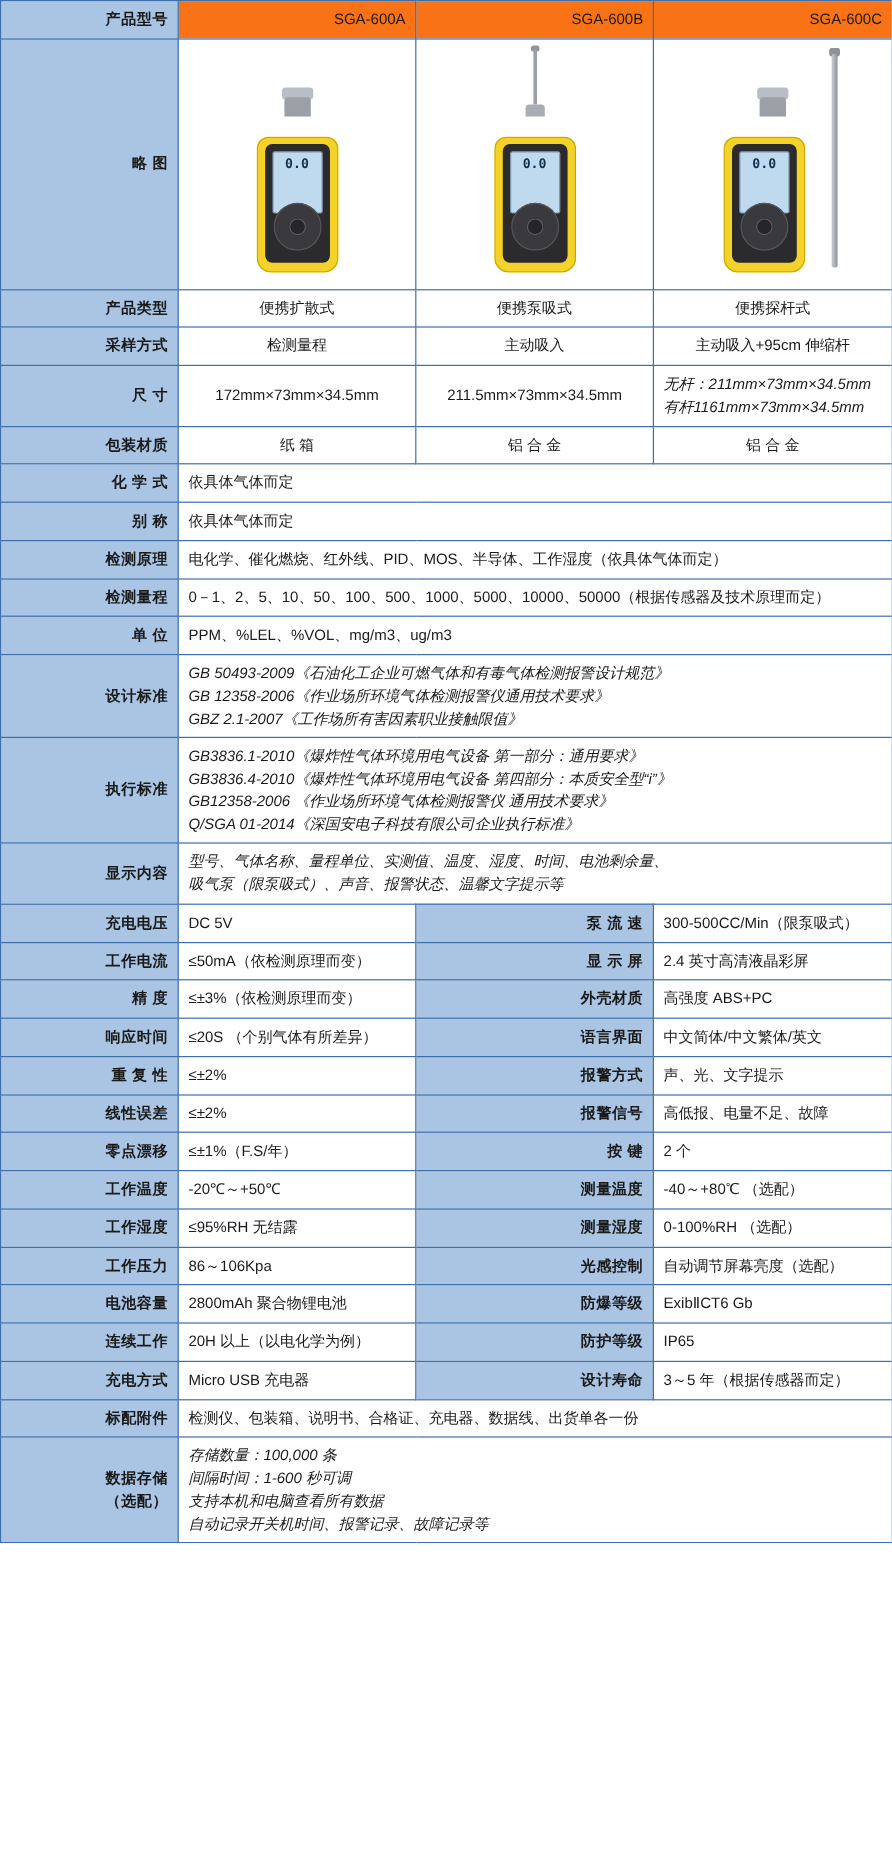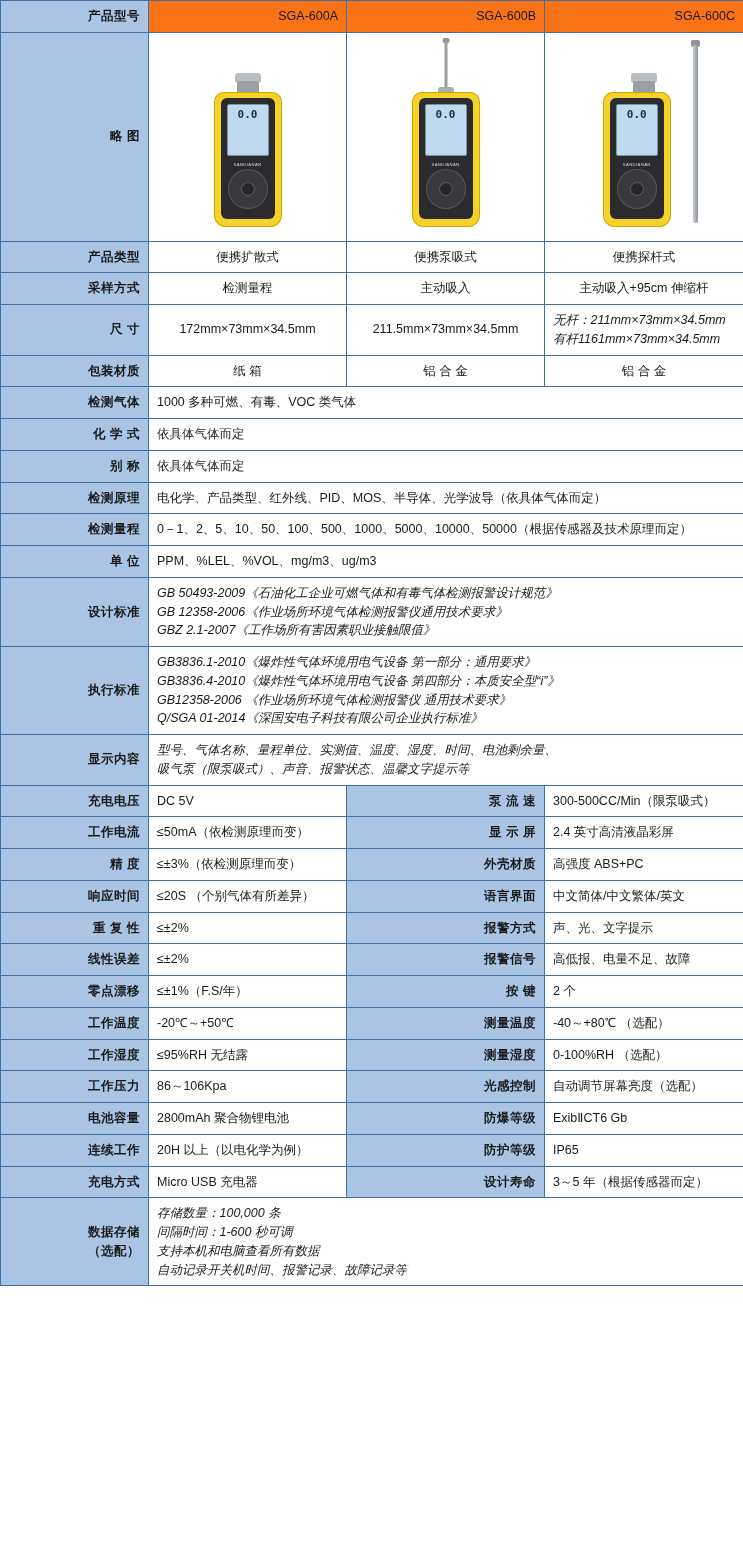--- a/index.html
+++ b/index.html
@@ -56,21 +56,21 @@
     position: relative;
     width: 120px;
     height: 190px;
   }
   .dev .body {
     position: absolute;
     left: 50%;
     transform: translateX(-50%);
     width: 68px;
     bottom: 2px;
-    height: 135px;
+    height: 113px;
     background: #f5d22a;
     border-radius: 10px 10px 12px 12px;
     box-shadow: inset 0 0 0 1px #c9a900;
   }
   .dev .inner {
     position: absolute;
     left: 7px; right: 7px; top: 6px; bottom: 8px;
     background: #2b2b2e;
     border-radius: 6px;
   }
@@ -285,34 +285,30 @@
 
     <tr>
       <td class="label">包装材质</td>
       <td class="val center">纸  箱</td>
       <td class="val center">铝 合 金</td>
       <td class="val center">铝 合 金</td>
     </tr>
 
 
     <tr>
-      <td class="label">检测气体</td>
-      <td class="val" colspan="3">1000 多种可燃、有毒、VOC 类气体</td>
-    </tr>
-    <tr>
       <td class="label">化 学 式</td>
       <td class="val" colspan="3">依具体气体而定</td>
     </tr>
     <tr>
       <td class="label">别    称</td>
       <td class="val" colspan="3">依具体气体而定</td>
     </tr>
     <tr>
       <td class="label">检测原理</td>
-      <td class="val" colspan="3">电化学、产品类型、红外线、PID、MOS、半导体、光学波导（依具体气体而定）</td>
+      <td class="val" colspan="3">电化学、催化燃烧、红外线、PID、MOS、半导体、工作湿度（依具体气体而定）</td>
     </tr>
     <tr>
       <td class="label">检测量程</td>
       <td class="val" colspan="3">0－1、2、5、10、50、100、500、1000、5000、10000、50000（根据传感器及技术原理而定）</td>
     </tr>
     <tr>
       <td class="label">单    位</td>
       <td class="val" colspan="3">PPM、%LEL、%VOL、mg/m3、ug/m3</td>
     </tr>
 
@@ -415,20 +411,24 @@
       <td class="label">防护等级</td>
       <td class="val">IP65</td>
     </tr>
     <tr>
       <td class="label">充电方式</td>
       <td class="val">Micro USB 充电器</td>
       <td class="label">设计寿命</td>
       <td class="val">3～5 年（根据传感器而定）</td>
     </tr>
 
+    <tr>
+      <td class="label">标配附件</td>
+      <td class="val" colspan="3">检测仪、包装箱、说明书、合格证、充电器、数据线、出货单各一份</td>
+    </tr>
 
     <tr>
       <td class="label">
         <div>数据存储</div>
         <div>（选配）</div>
       </td>
       <td class="val multi" colspan="3">
         <div>存储数量：100,000 条</div>
         <div>间隔时间：1-600 秒可调</div>
         <div>支持本机和电脑查看所有数据</div>

